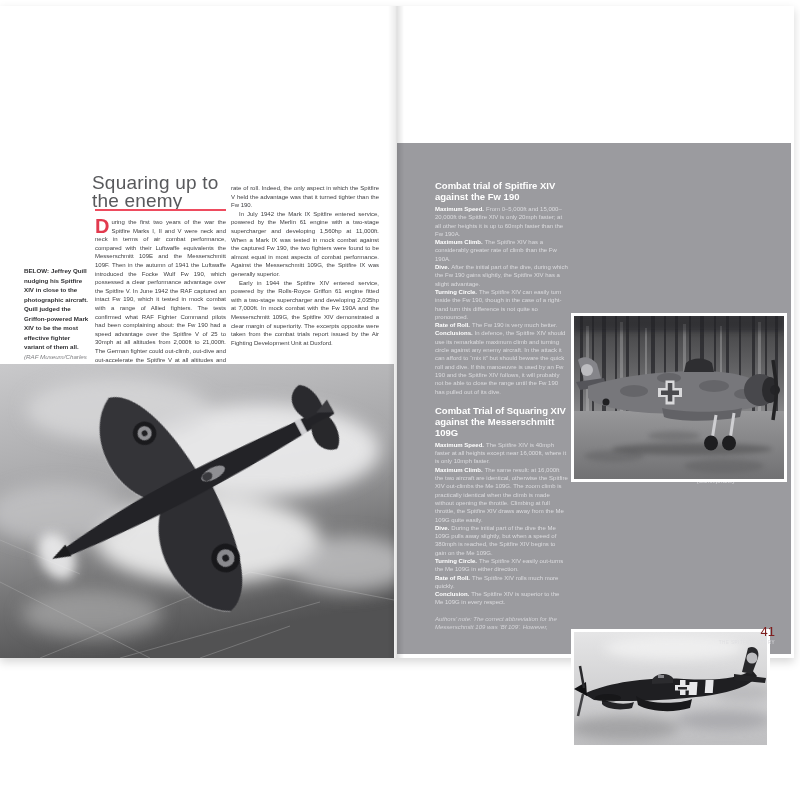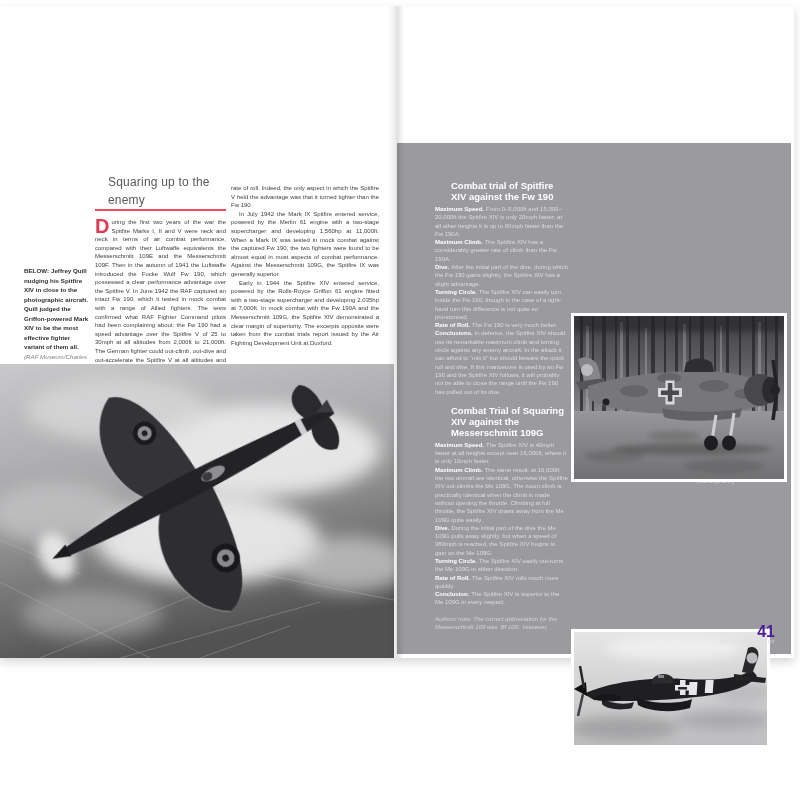--- a/index.html
+++ b/index.html
@@ -5,22 +5,22 @@
   html,body{margin:0;padding:0;background:#ffffff;}
   body{width:800px;height:800px;position:relative;font-family:"Liberation Sans",sans-serif;
        -webkit-font-smoothing:antialiased;}
   .spread{position:absolute;left:0;top:6px;width:794px;height:652px;background:#fff;
           box-shadow:0 4px 9px rgba(0,0,0,.16);}
   .page{position:absolute;top:0;height:652px;}
   .page-left{left:0;width:397px;background:#fff;}
   .page-right{left:397px;width:397px;background:#fff;}
 
   
-  .heading{position:absolute;left:108px;top:168px;width:140px;margin:0;
-           font-size:12px;line-height:17.5px;font-weight:400;color:#58595c;letter-spacing:.2px;}
+  .heading{position:absolute;left:92px;top:168px;width:140px;margin:0;
+           font-size:19px;line-height:17.5px;font-weight:400;color:#58595c;letter-spacing:.2px;}
   .rule{position:absolute;left:95px;top:203px;width:131px;height:2px;background:#ee4b5e;}
   .lbody{font-size:6px;line-height:8.6px;color:#404043;text-align:justify;}
   .col1{position:absolute;left:95px;top:212px;width:131px;height:150px;overflow:hidden;}
   .col2{position:absolute;left:231px;top:178px;width:148px;height:184px;overflow:hidden;}
   .col2 p{margin:0;}
   .col2 p.ind{text-indent:8px;}
   .dropcap{float:left;font-size:20px;line-height:16px;font-weight:bold;color:#e23a4e;
            padding-right:2px;}
   .sidecap{position:absolute;left:24px;top:260px;width:67px;font-size:6.2px;line-height:9.5px;
            font-weight:bold;color:#303033;}
@@ -31,35 +31,35 @@
   .photo{position:absolute;overflow:hidden;}
   .photo svg{display:block;}
   .photo-spitfire{left:0;top:358px;width:394px;height:294px;}
   .photo-fw{left:174px;top:170px;width:216px;height:169px;background:#fff;padding:3px;box-sizing:border-box;}
   .photo-me{left:174px;top:486px;width:199px;height:119px;background:#fff;padding:3px;box-sizing:border-box;}
 
   
   .panel{position:absolute;left:0;top:137px;width:394px;height:511px;background:#9b9b9f;}
   .rcol1{position:absolute;left:38px;top:37px;width:133px;font-size:6px;line-height:8.3px;
          color:#dcdcdf;text-align:left;}
-  .rcol1 h2{margin:0 0 3px 16px;font-size:9.5px;line-height:11px;color:#ffffff;}
+  .rcol1 h2{margin:0 0 3px 0;font-size:9.5px;line-height:11px;color:#ffffff;}
   .rcol1 h2.h2b{margin-top:9px;}
   .entry{margin:0;}
   .entry b{color:#fff;padding-right:2px;}
   .note{margin:8px 0 0 0;font-style:italic;color:#d4d4d8;}
   .rmid{position:absolute;left:186px;top:211px;width:110px;font-size:5.8px;line-height:7.8px;
         color:#dcdcdf;}
   .rmid p{margin:0 0 4px 0;}
   .rcaps{position:absolute;left:300px;top:222px;width:82px;font-size:6.2px;line-height:9.2px;
          font-weight:bold;color:#ffffff;}
   .rcaps p{margin:0 0 10px 0;}
   .rcaps b{padding-right:2px;}
   .rcaps .credit{font-weight:normal;font-style:italic;color:#d2d2d6;}
   .footer{position:absolute;right:16px;bottom:9px;text-align:right;}
-  .pnum{font-size:16px;line-height:13px;font-weight:bold;color:#4c1d95;}
+  .pnum{font-size:13px;line-height:13px;font-weight:normal;color:#7f1d1d;}
   .ptitle{font-size:4.6px;letter-spacing:.45px;color:#dfdfe2;margin-top:2px;}
 
   .gutter{position:absolute;left:388px;top:0;width:16px;height:652px;pointer-events:none;
           background:linear-gradient(to right,rgba(0,0,0,0),rgba(0,0,0,.07) 45%,rgba(0,0,0,.12) 56%,rgba(0,0,0,0));}
 </style>
 </head>
 <body>
 
 <div class="spread">
 

